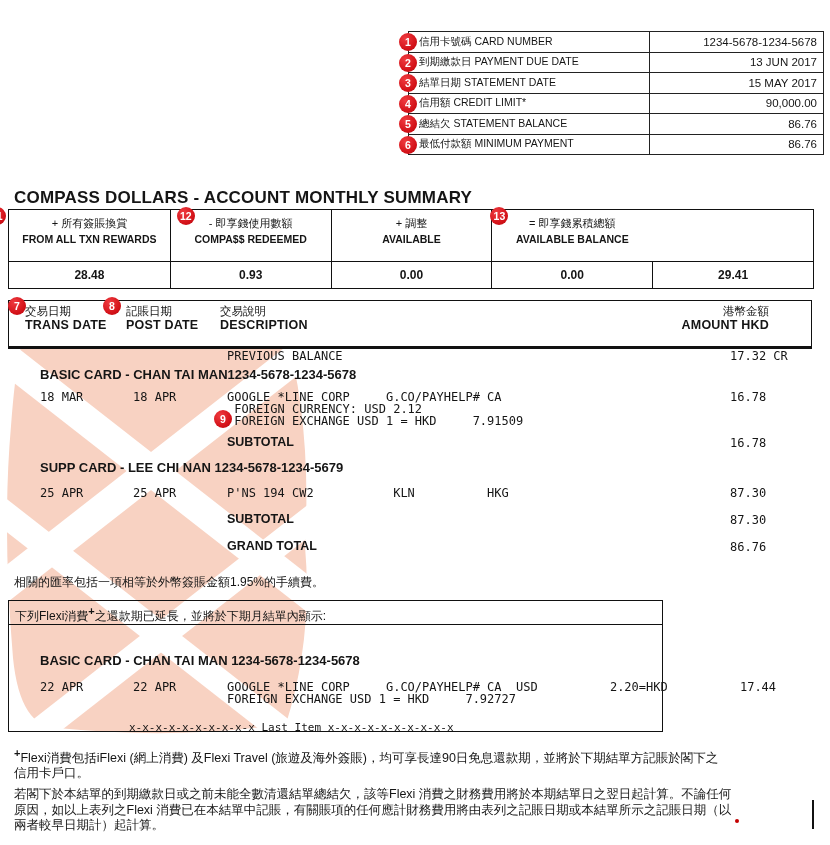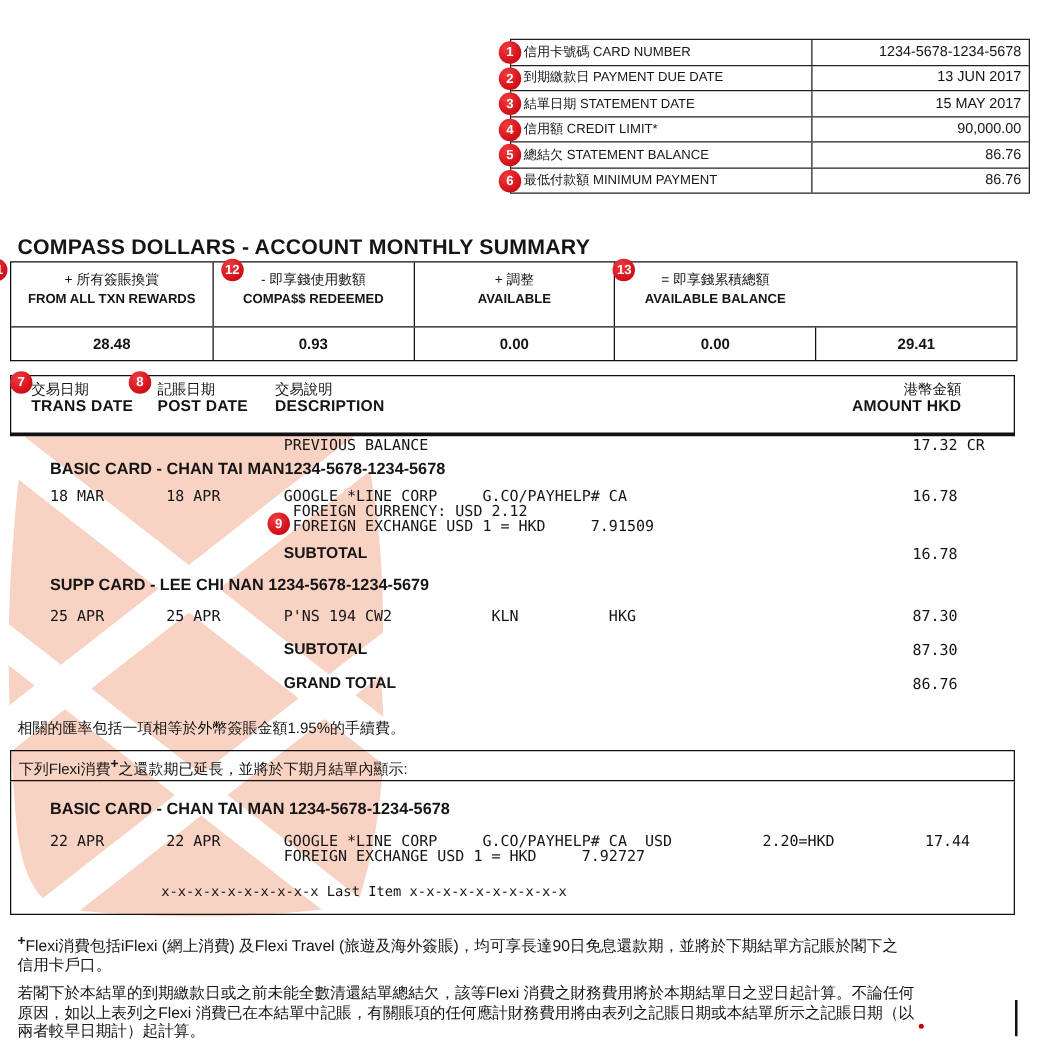--- a/index.html
+++ b/index.html
@@ -48,25 +48,25 @@
            font-family:"DejaVu Sans Mono",monospace;font-size:12px;}
   .tx-body .cell{position:absolute;white-space:pre;line-height:12.2px;}
   .sec{font-family:"Liberation Sans",sans-serif;font-weight:bold;font-size:13px;white-space:nowrap;}
   .slabel{font-family:"Liberation Sans",sans-serif;font-weight:bold;font-size:12.5px;}
   .col-d1{left:32px;} .col-d2{left:125px;} .col-desc{left:219px;} .col-amt{left:722px;}
 
   
   .note-fx{position:absolute;left:14px;top:574px;font-size:12px;z-index:1;}
 
   
-  .flexi{position:absolute;left:8px;top:600px;width:804px;z-index:1;}
+  .flexi{position:absolute;left:8px;top:600px;width:655px;z-index:1;}
   .flexi-head{border:1.5px solid #111;height:25px;box-sizing:border-box;padding:4px 0 0 6px;font-size:12px;}
   .flexi-body{border:1.5px solid #111;border-top:none;height:107px;box-sizing:border-box;position:relative;
               font-family:"DejaVu Sans Mono",monospace;font-size:12px;}
-  .flexi-body .cell{position:absolute;white-space:pre;line-height:12.2px;}
+  .flexi-body .cell{position:absolute;white-space:pre;line-height:12.2px;margin-top:14px;}
   .f-last{font-size:11px;}
 
   
   .footnote{position:absolute;left:14px;top:746px;width:808px;font-size:12.5px;line-height:15px;z-index:1;}
   .footnote sup, .flexi-head sup{font-weight:bold;font-size:11px;}
   .para{position:absolute;left:14px;top:787px;width:808px;font-size:12.5px;line-height:15.5px;z-index:1;}
 
   .cursor-bar{position:absolute;left:812px;top:800px;width:2px;height:29px;background:#111;z-index:3;}
   .red-dot{position:absolute;left:735px;top:819px;width:4px;height:4px;border-radius:50%;background:#c40000;z-index:3;}
 </style>

